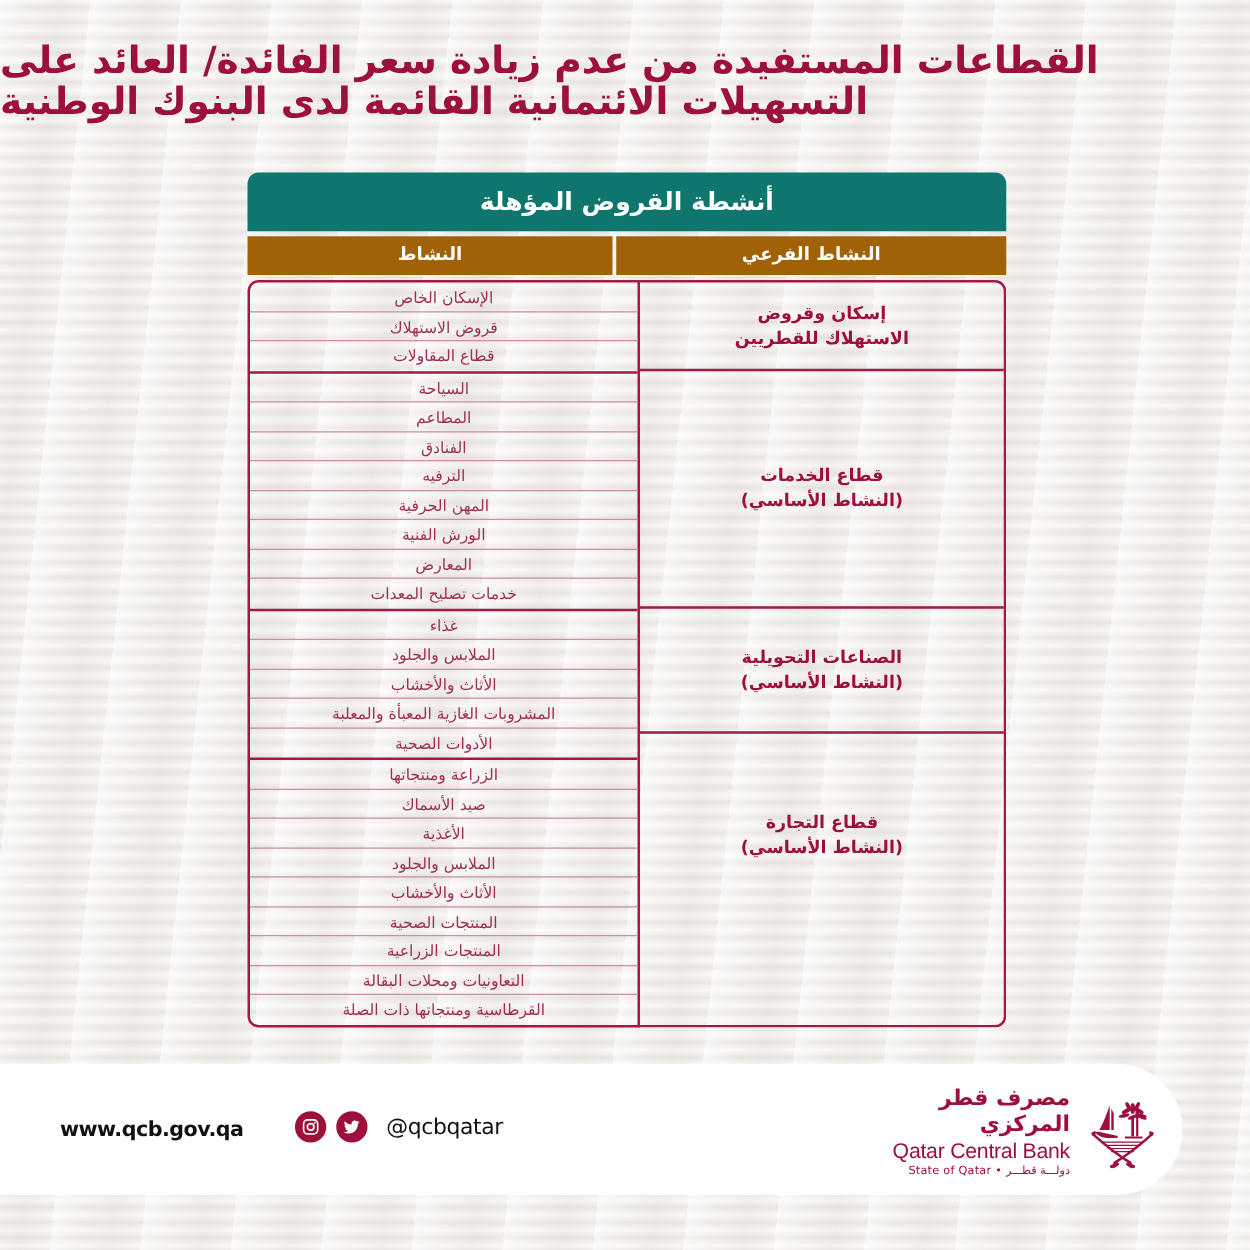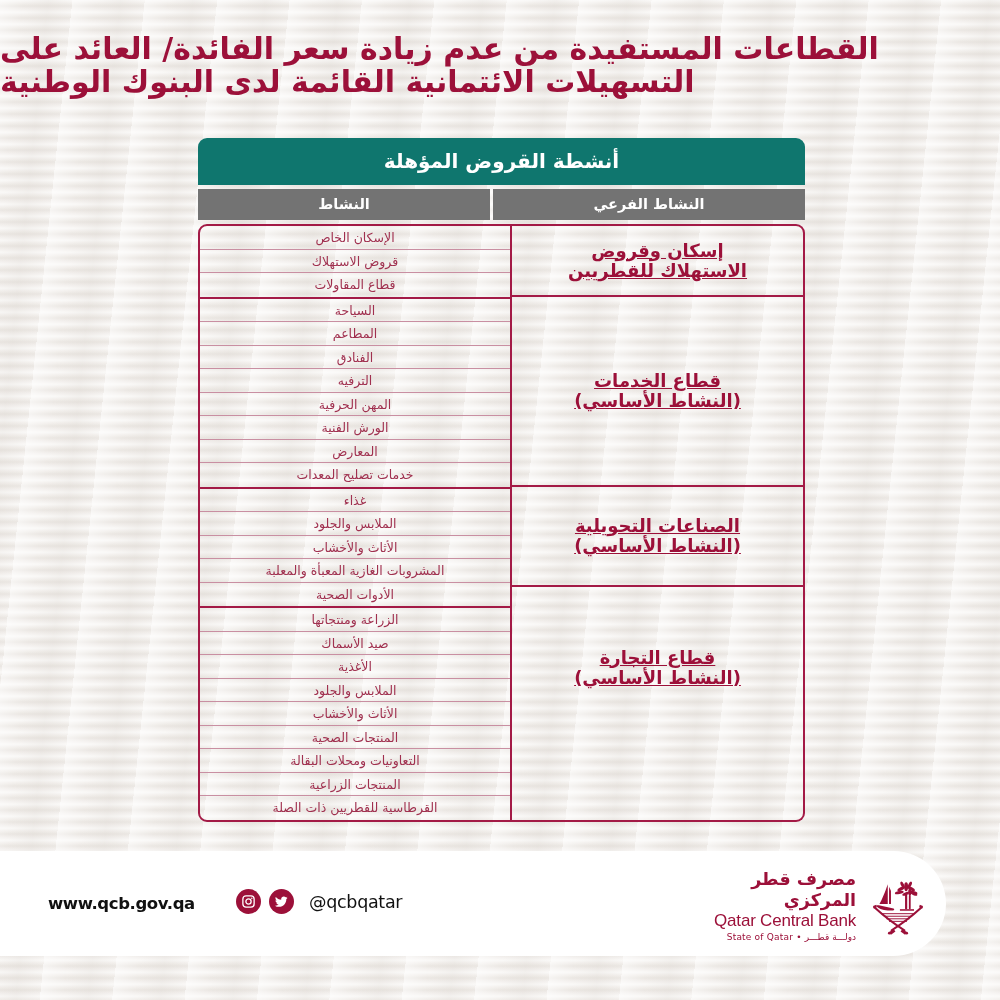--- a/index.html
+++ b/index.html
@@ -82,21 +82,21 @@
     border-radius: 9px 9px 0 0;
     letter-spacing: -0.2px;
   }
 
   .hdr-row {
     display: flex;
     margin-top: 4px;
     gap: 3px;
   }
   .hdr-cell {
-    background: #737373;
+    background: #a16207;
     color: #ffffff;
     font-size: 14.5px;
     font-weight: bold;
     text-align: center;
     padding: 7px 14px 8px;
   }
   .hdr-sub  { width: 312px; }
   .hdr-main { width: 292px; }
 
   
@@ -120,29 +120,28 @@
     border-radius: 9px 0 0 9px;
     display: flex;
     flex-direction: column;
     position: relative;
     left: 0px;
   }
 
   .main-cell {
     color: #9c1039;
     font-weight: bold;
-    font-size: 18px;
+    font-size: 14px;
     line-height: 20px;
     text-align: center;
     display: flex;
     align-items: center;
     justify-content: center;
     border-bottom: 2px solid #a31a46;
     padding: 2px 8px;
-    text-decoration: underline;
   }
   .main-cell:last-child { border-bottom: none; }
 
   .sub-group {
     border-bottom: 2px solid #a31a46;
     display: flex;
     flex-direction: column;
   }
   .sub-group:last-child { border-bottom: none; }
 
@@ -323,23 +322,23 @@
           <div class="sub-cell">الأدوات الصحية</div>
         </div>
 
         <div class="sub-group">
           <div class="sub-cell">الزراعة ومنتجاتها</div>
           <div class="sub-cell">صيد الأسماك</div>
           <div class="sub-cell">الأغذية</div>
           <div class="sub-cell">الملابس والجلود</div>
           <div class="sub-cell">الأثاث والأخشاب</div>
           <div class="sub-cell">المنتجات الصحية</div>
+          <div class="sub-cell">المنتجات الزراعية</div>
           <div class="sub-cell">التعاونيات ومحلات البقالة</div>
-          <div class="sub-cell">المنتجات الزراعية</div>
-          <div class="sub-cell">القرطاسية للقطريين ذات الصلة</div>
+          <div class="sub-cell">القرطاسية ومنتجاتها ذات الصلة</div>
         </div>
 
       </div>
     </div>
   </div>
 
   <div class="footer">
 
     <div class="url">www.qcb.gov.qa</div>
 

